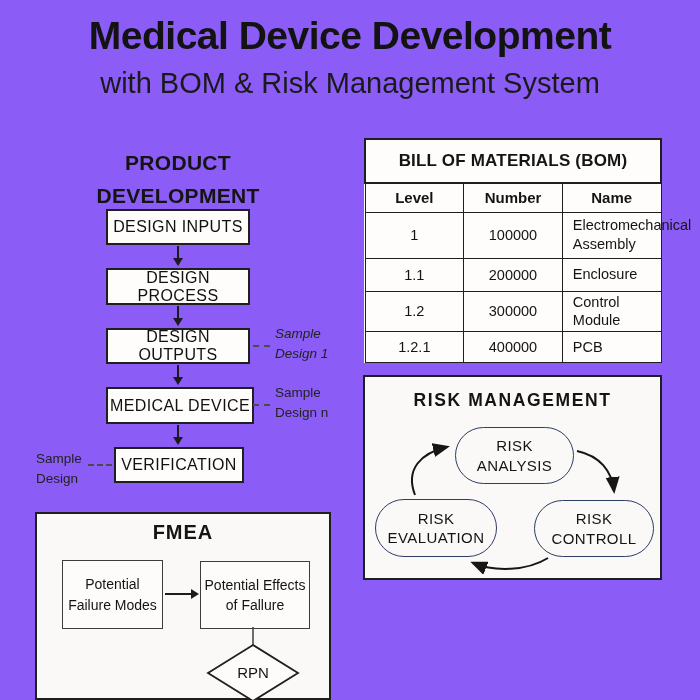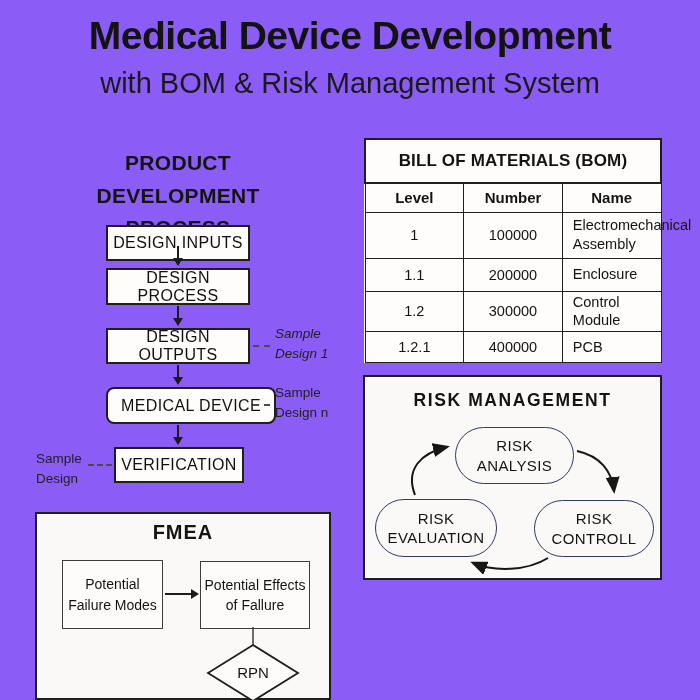--- a/index.html
+++ b/index.html
@@ -54,21 +54,21 @@
 </head>
 <body>
 
 <div class="canvas">
 
   <div class="abs main-title">Medical Device Development</div>
   <div class="abs subtitle">with BOM &amp; Risk Management System</div>
 
   <div class="abs proc-heading">PRODUCT DEVELOPMENT PROCESS</div>
 
-  <div class="abs pbox" style="left:106px;top:209px;width:144px;height:36px;margin-top:16px;">
+  <div class="abs pbox" style="left:106px;top:209px;width:144px;height:36px;">
     <span>DESIGN INPUTS</span>
   </div>
   <div class="abs varrow" style="left:172px;top:246px;">
       <span class="line"></span>
       <span class="head"></span>
     </div>
 
   <div class="abs pbox" style="left:106px;top:268px;width:144px;height:37px;">
     <span>DESIGN PROCESS</span>
   </div>
@@ -78,21 +78,21 @@
     </div>
 
   <div class="abs pbox" style="left:106px;top:328px;width:144px;height:36px;">
     <span>DESIGN OUTPUTS</span>
   </div>
   <div class="abs varrow" style="left:172px;top:365px;">
       <span class="line"></span>
       <span class="head"></span>
     </div>
 
-  <div class="abs pbox" style="left:106px;top:387px;width:170px;height:37px;border-radius:8px;">
+  <div class="abs pbox" style="left:106px;top:387px;width:148px;height:37px;">
     <span>MEDICAL DEVICE</span>
   </div>
   <div class="abs varrow" style="left:172px;top:425px;">
       <span class="line"></span>
       <span class="head"></span>
     </div>
 
   <div class="abs pbox" style="left:114px;top:447px;width:130px;height:36px;">
     <span>VERIFICATION</span>
   </div>

